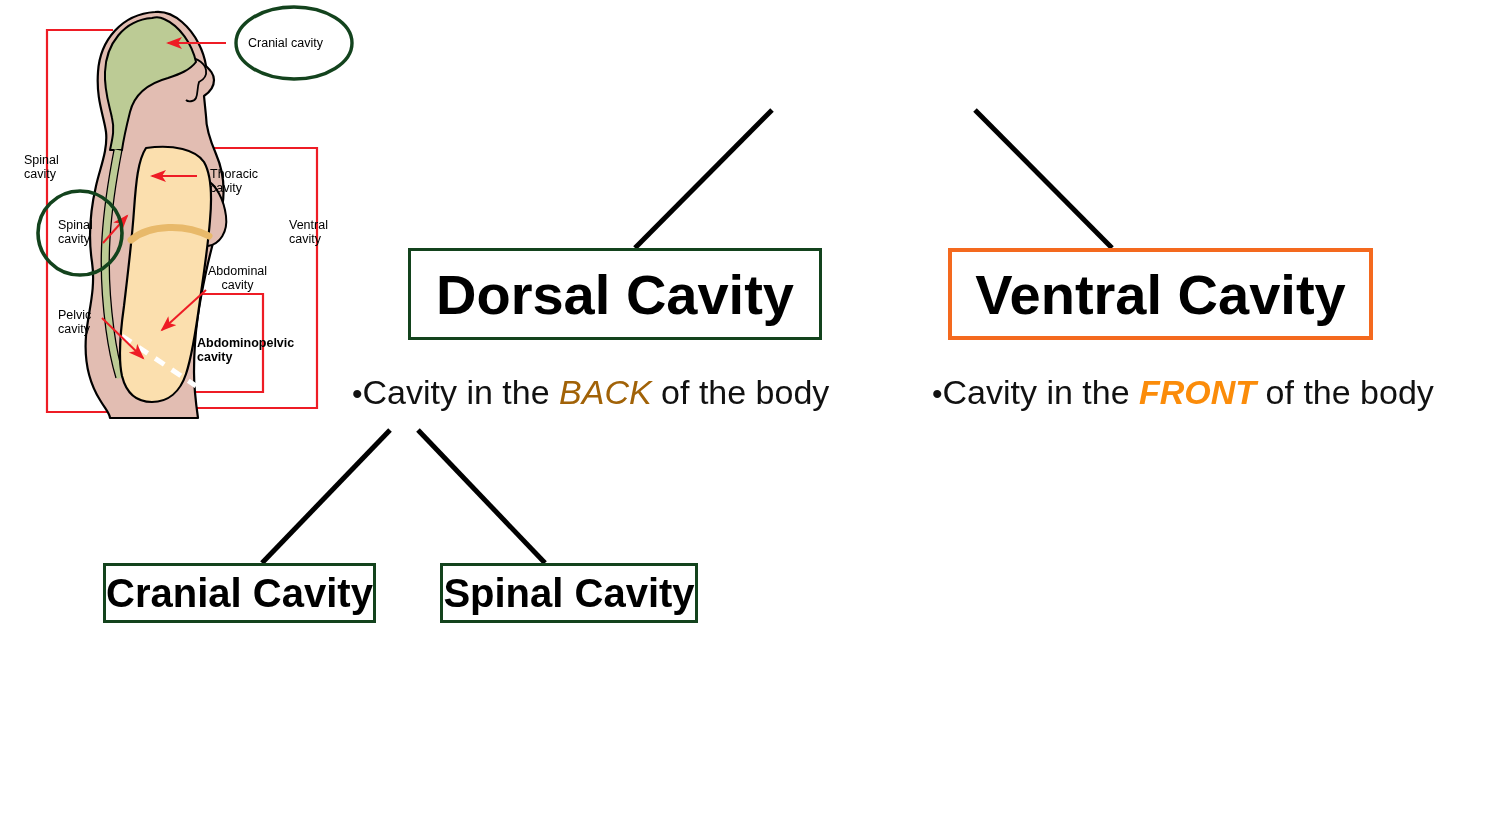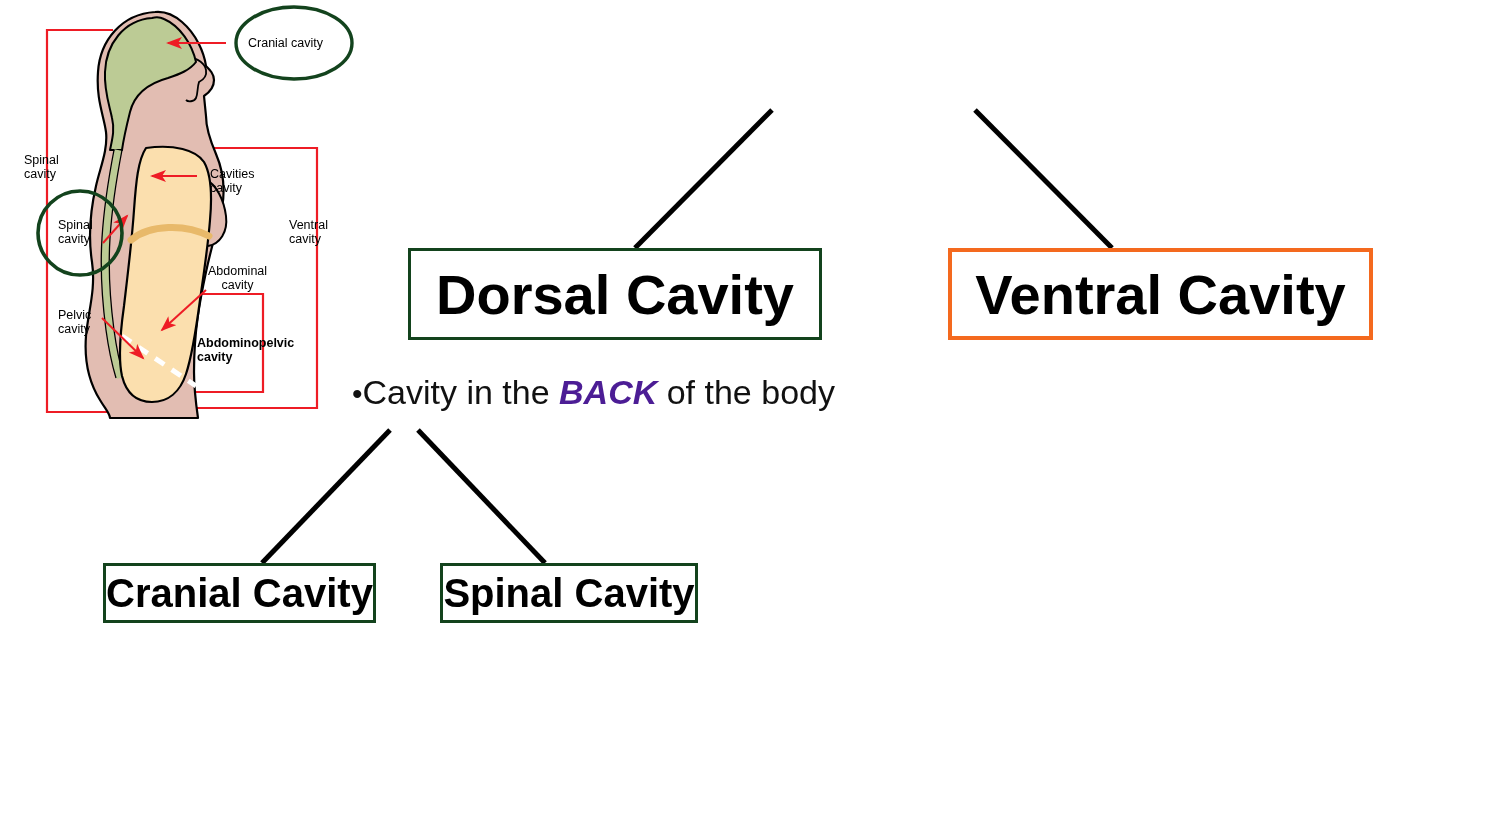--- a/index.html
+++ b/index.html
@@ -88,21 +88,21 @@
   .bullet {
     position: absolute;
     font-size: 34px;
     color: #111111;
     white-space: nowrap;
     font-family: "Liberation Sans", sans-serif;
   }
   .bullet-dorsal  { left: 352px; top: 373px; }
   .bullet-ventral { left: 932px; top: 373px; }
   .bullet .dot { font-size: 30px; }
-  .kw-back  { color: #4c1d95; font-weight: bold; font-style: italic; }
+  .kw-back  { color: #a16207; font-weight: normal; font-style: italic; }
   .kw-front { color: #fb8c0a; font-weight: bold; font-style: italic; }
 
   
   .figure {
     position: absolute;
     left: 0px;
     top: 0px;
     width: 360px;
     height: 430px;
   }
@@ -189,21 +189,21 @@
       <ellipse cx="294" cy="43" rx="58" ry="36" fill="none" stroke="#13431d" stroke-width="3.4"></ellipse>
       <circle cx="80" cy="233" rx="42" r="42" fill="none" stroke="#13431d" stroke-width="3.6"></circle>
     </svg>
 
     
     <div class="fig-label" style="left:248px; top:36px;">Cranial cavity</div>
     <div class="fig-label" style="left:24px; top:153px;">Spinal
 cavity</div>
     <div class="fig-label" style="left:58px; top:218px;">Spinal
 cavity</div>
-    <div class="fig-label" style="left:210px; top:167px;">Cavities
+    <div class="fig-label" style="left:210px; top:167px;">Thoracic
 cavity</div>
     <div class="fig-label" style="left:289px; top:218px;">Ventral
 cavity</div>
     <div class="fig-label" style="left:208px; top:264px;text-align:center;">Abdominal
 cavity</div>
     <div class="fig-label" style="left:58px; top:308px;">Pelvic
 cavity</div>
     <div class="fig-label" style="left:197px; top:336px;font-weight:bold;">Abdominopelvic
 cavity</div>
   </div>
@@ -226,14 +226,17 @@
     <span>Cranial Cavity</span>
   </div>
   <div class="node node-spinal">
     <span>Spinal Cavity</span>
   </div>
 
   <div class="bullet bullet-dorsal">
     <span class="dot">•</span><span>Cavity in the </span><span class="kw-back">BACK</span><span> of the body</span>
   </div>
 
+  <div class="bullet bullet-ventral">
+    <span class="dot">•</span><span>Cavity in the </span><span class="kw-front">FRONT</span><span> of the body</span>
+  </div>
 
 </div>
 
 </body></html>

